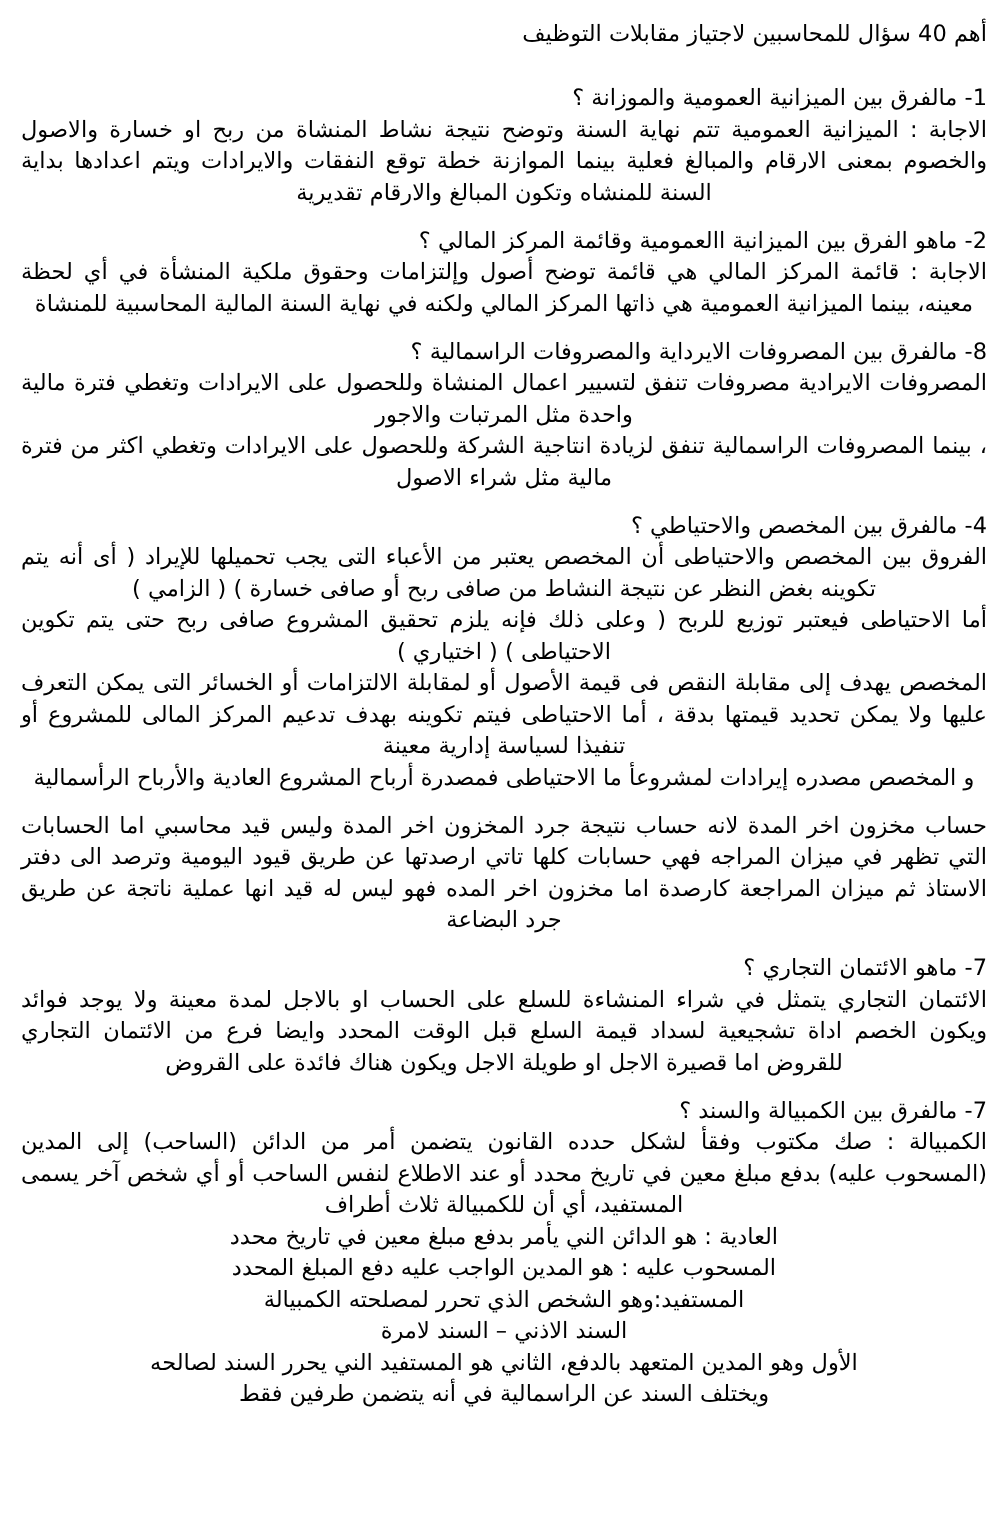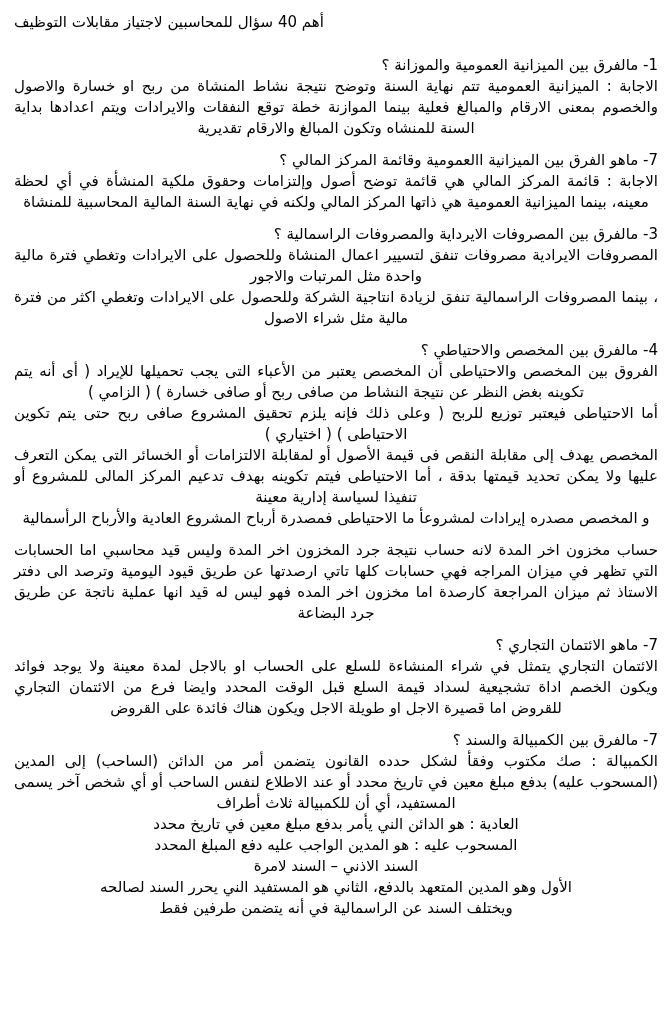--- a/index.html
+++ b/index.html
@@ -16,21 +16,21 @@
     color: #000000;
     direction: rtl;
     unicode-bidi: embed;
     font-family: "DejaVu Sans", sans-serif;
     font-size: 15px;
     line-height: 21px;
     padding: 12px 14px 0 14px;
     overflow: hidden;
   }
   .doc-title {
-    text-align: left;
+    text-align: right;
     margin-bottom: 22px;
   }
   .qa-block {
     margin-top: 11px;
   }
   .question {
     text-align: right;
   }
   .answer-para {
     margin: 0;
@@ -44,26 +44,26 @@
 <div class="page">
 
   <div class="doc-title">أهم 40 سؤال للمحاسبين لاجتياز  مقابلات التوظيف</div>
 
   <div class="qa-block">
     <div class="question">1-  مالفرق بين الميزانية العمومية والموزانة  ؟</div>
     <div class="answer-para">الاجابة : الميزانية العمومية تتم نهاية السنة وتوضح نتيجة  نشاط المنشاة من ربح او خسارة والاصول والخصوم بمعنى الارقام والمبالغ فعلية بينما الموازنة خطة توقع النفقات والايرادات ويتم اعدادها بداية السنة للمنشاه وتكون المبالغ والارقام تقديرية</div>
   </div>
 
   <div class="qa-block">
-    <div class="question">7- ماهو الفرق بين الميزانية االعمومية وقائمة المركز  المالي ؟</div>
+    <div class="question">2- ماهو الفرق بين الميزانية االعمومية وقائمة المركز  المالي ؟</div>
     <div class="answer-para">الاجابة : قائمة المركز المالي هي قائمة توضح أصول وإلتزامات وحقوق ملكية المنشأة في أي لحظة معينه، بينما الميزانية العمومية هي ذاتها المركز المالي ولكنه في نهاية السنة المالية  المحاسبية للمنشاة</div>
   </div>
 
   <div class="qa-block">
-    <div class="question">3- مالفرق بين المصروفات الايرداية والمصروفات الراسمالية ؟</div>
+    <div class="question">8- مالفرق بين المصروفات الايرداية والمصروفات الراسمالية ؟</div>
     <div class="answer-para">المصروفات الايرادية مصروفات تنفق لتسيير اعمال المنشاة  وللحصول على الايرادات  وتغطي فترة مالية واحدة مثل المرتبات والاجور</div>
     <div class="answer-para">، بينما المصروفات الراسمالية تنفق لزيادة انتاجية الشركة وللحصول على الايرادات وتغطي اكثر من فترة مالية مثل شراء الاصول</div>
   </div>
 
   <div class="qa-block">
     <div class="question">4- مالفرق بين المخصص والاحتياطي ؟</div>
     <div class="answer-para">الفروق بين المخصص والاحتياطى  أن المخصص يعتبر من الأعباء التى يجب تحميلها للإيراد  ( أى أنه يتم تكوينه بغض النظر  عن نتيجة النشاط من صافى ربح أو صافى خسارة )   ( الزامي  )</div>
     <div class="answer-para">أما الاحتياطى فيعتبر توزيع للربح ( وعلى ذلك فإنه يلزم تحقيق المشروع صافى ربح حتى يتم تكوين الاحتياطى ) ( اختياري )</div>
     <div class="answer-para">المخصص يهدف إلى مقابلة النقص فى قيمة الأصول أو لمقابلة الالتزامات أو الخسائر التى يمكن التعرف عليها ولا يمكن تحديد قيمتها بدقة ، أما الاحتياطى فيتم تكوينه بهدف تدعيم المركز المالى للمشروع أو تنفيذا لسياسة إدارية معينة</div>
     <div class="answer-para">و المخصص مصدره إيرادات لمشروعأ ما الاحتياطى فمصدرة أرباح المشروع العادية والأرباح الرأسمالية</div>
@@ -76,18 +76,19 @@
   <div class="qa-block">
     <div class="question">7- ماهو الائتمان التجاري ؟</div>
     <div class="answer-para">الائتمان التجاري يتمثل في شراء المنشاءة للسلع على الحساب او بالاجل لمدة معينة ولا يوجد فوائد ويكون الخصم اداة تشجيعية لسداد قيمة السلع قبل الوقت المحدد وايضا فرع من الائتمان التجاري للقروض اما قصيرة الاجل او طويلة الاجل ويكون هناك فائدة على القروض</div>
   </div>
 
   <div class="qa-block">
     <div class="question">7- مالفرق بين الكمبيالة والسند ؟</div>
     <div class="answer-para">الكمبيالة  : صك مكتوب وفقأ لشكل حدده القانون يتضمن أمر من الدائن (الساحب) إلى المدين (المسحوب عليه) بدفع مبلغ معين في تاريخ محدد أو عند الاطلاع لنفس الساحب أو أي شخص آخر يسمى المستفيد، أي أن للكمبيالة ثلاث أطراف</div>
     <div class="answer-para">العادية : هو الدائن الني يأمر بدفع مبلغ معين في تاريخ محدد</div>
     <div class="answer-para">المسحوب عليه : هو المدين الواجب عليه دفع المبلغ المحدد</div>
+    <div class="answer-para">المستفيد:وهو الشخص الذي تحرر لمصلحته الكمبيالة</div>
     <div class="answer-para">السند الاذني – السند لامرة</div>
     <div class="answer-para">الأول وهو المدين المتعهد بالدفع، الثاني هو المستفيد الني يحرر السند لصالحه</div>
     <div class="answer-para">ويختلف السند عن الراسمالية في أنه يتضمن طرفين فقط</div>
   </div>
 
 </div>
 
 </body></html>

